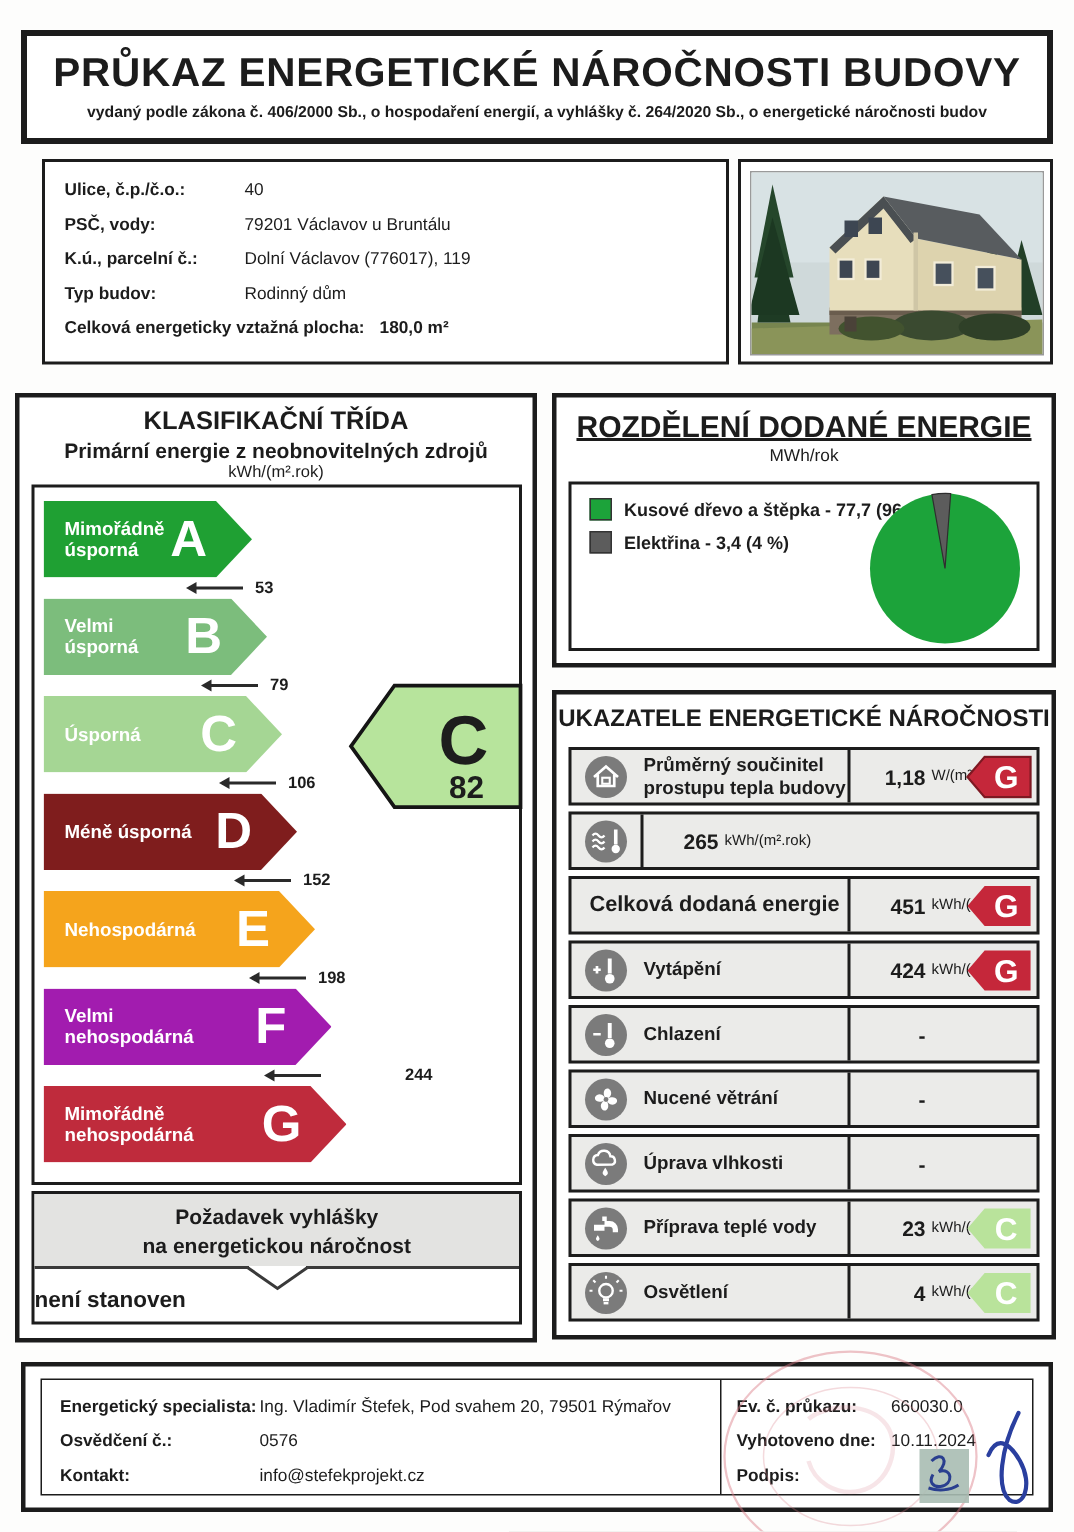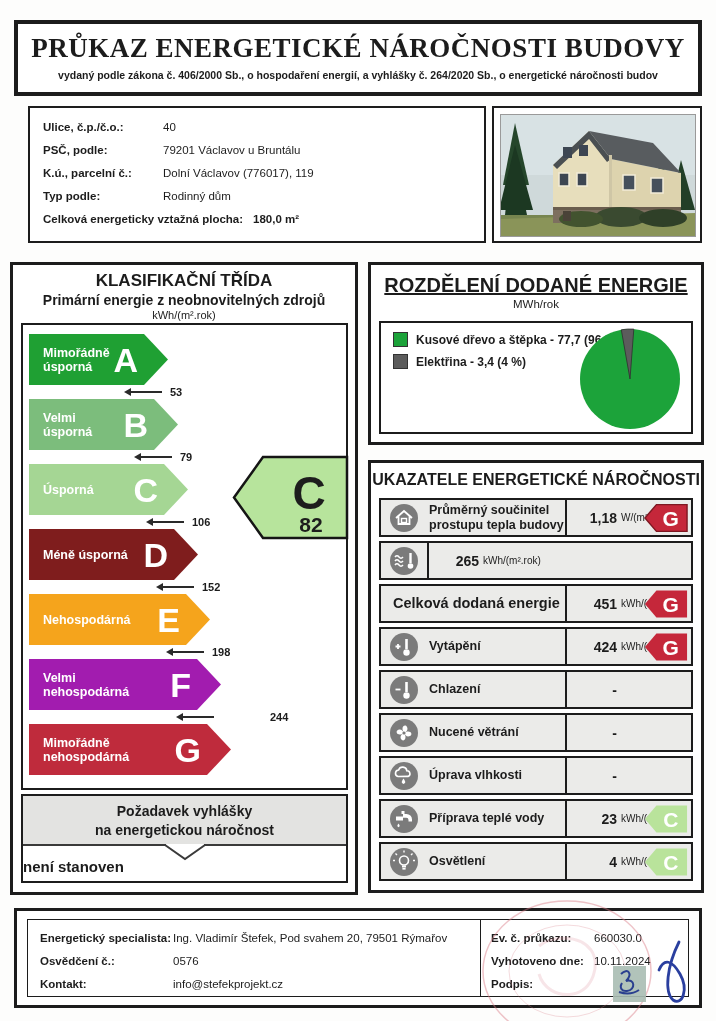--- a/index.html
+++ b/index.html
@@ -2,21 +2,21 @@
 <html><head>
 <meta charset="utf-8">
 <style>
   html,body{margin:0;padding:0;background:#e9e9e7;}
   .page{position:relative;width:716px;height:1021px;background:#fdfdfc;margin:0 auto;
         font-family:"Liberation Sans",sans-serif;color:#1c1c1c;overflow:hidden;}
   .bx{position:absolute;background:#fff;border:3px solid #1c1c1c;box-sizing:border-box;}
 
   
   .hdr{left:14px;top:20px;width:688px;height:76px;border-width:4px;text-align:center;}
-  .hdr-title{font-size:27px;font-weight:bold;letter-spacing:.5px;margin-top:9px;font-family:Liberation Serif, serif;}
+  .hdr-title{font-size:27px;font-weight:bold;letter-spacing:.5px;margin-top:9px;}
   .hdr-sub{font-size:10.5px;font-weight:bold;margin-top:5px;}
 
   
   .info{left:28px;top:106px;width:458px;height:137px;border-width:2.5px;padding:13px 0 0 13px;}
   .info-row{display:flex;font-size:11.5px;margin-bottom:11px;}
   .info-label{font-weight:bold;width:120px;flex:none;}
   .info-area .info-label{width:auto;margin-right:10px;}
   .info-area .info-value{font-weight:bold;}
 
   
@@ -92,29 +92,29 @@
     <div class="hdr-title">PRŮKAZ ENERGETICKÉ NÁROČNOSTI BUDOVY</div>
     <div class="hdr-sub">vydaný podle zákona č. 406/2000 Sb., o hospodaření energií, a vyhlášky č. 264/2020 Sb., o energetické náročnosti budov</div>
   </div>
 
   <div class="bx info">
     <div class="info-row">
       <span class="info-label">Ulice, č.p./č.o.:</span>
       <span class="info-value">40</span>
     </div>
     <div class="info-row">
-      <span class="info-label">PSČ, podle:</span>
+      <span class="info-label">PSČ, vody:</span>
       <span class="info-value">79201 Václavov u Bruntálu</span>
     </div>
     <div class="info-row">
       <span class="info-label">K.ú., parcelní č.:</span>
       <span class="info-value">Dolní Václavov (776017), 119</span>
     </div>
     <div class="info-row">
-      <span class="info-label">Typ podle:</span>
+      <span class="info-label">Typ budov:</span>
       <span class="info-value">Rodinný dům</span>
     </div>
     <div class="info-row info-area">
       <span class="info-label">Celková energeticky vztažná plocha:</span>
       <span class="info-value">180,0 m²</span>
     </div>
   </div>
 
   <div class="bx photo">
     <svg width="194" height="121" viewBox="0 0 194 121">

